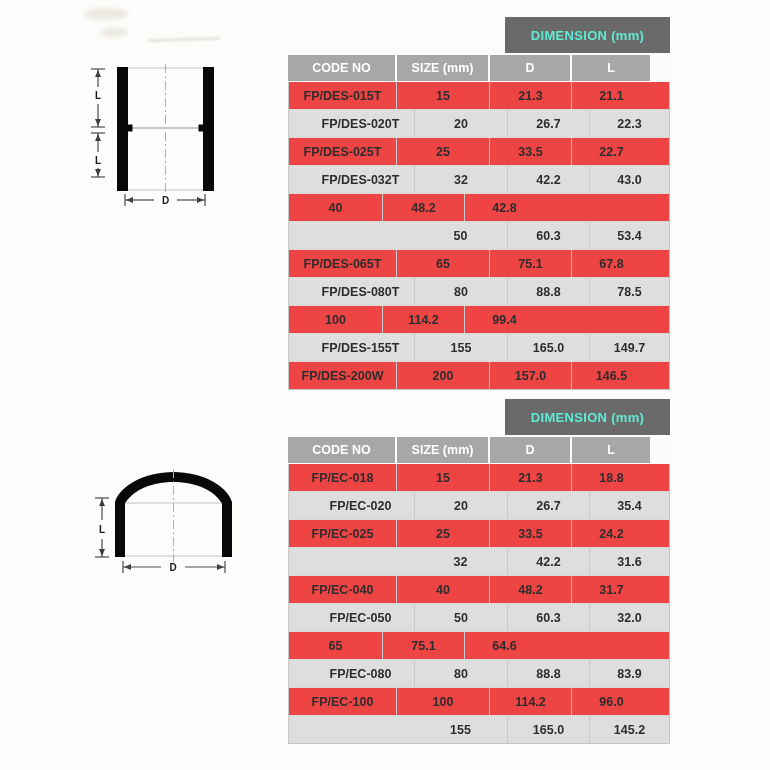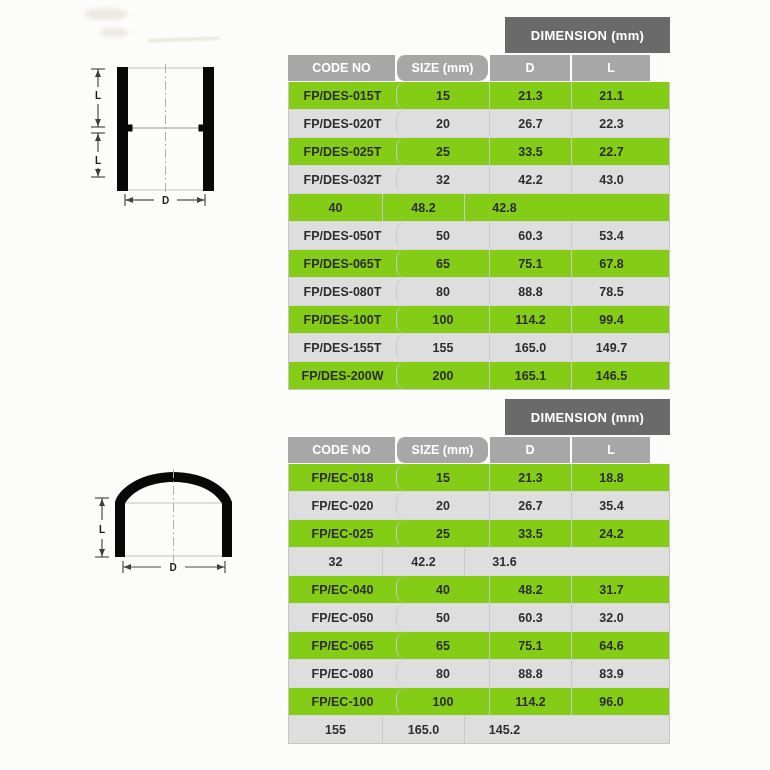--- a/index.html
+++ b/index.html
@@ -15,35 +15,35 @@
   
   .diag{position:absolute;}
   .d1{left:78px;top:54px;width:145px;height:160px;}
   .d2{left:82px;top:458px;width:165px;height:125px;}
   .diag text{font-family:"Liberation Sans",sans-serif;font-weight:bold;font-size:10px;fill:#1a1a1a;}
 
   
   .table-block{position:absolute;left:288px;width:382px;}
   .tb1{top:17px;}
   .tb2{top:399px;}
-  .dim-header{margin-left:217px;width:165px;height:36px;background:#6a6a6a;color:#ffffff;
+  .dim-header{margin-left:217px;width:165px;height:36px;background:#6a6a6a;color:#5eead4;
     font-weight:bold;font-size:13px;display:flex;align-items:center;justify-content:center;
     letter-spacing:.3px;margin-bottom:2px;box-sizing:border-box;}
   .thead{display:flex;height:26px;background:#fbfbf9;}
   .th{background:#a7a7a7;color:#ffffff;font-weight:bold;font-size:12.5px;
     display:flex;align-items:center;justify-content:center;box-sizing:border-box;}
   .th + .th{border-left:2px solid #fbfbf9;}
   .tbody{border:1px solid #c6c6c6;border-top:none;margin-top:1px;}
-  .tr{display:flex;height:27px;background:#84cc16;}
+  .tr{display:flex;height:27px;background:#ef4444;}
   .tr + .tr{border-top:1px solid #d8d8d8;}
-  .tr.alt{background:#dedede;}
+  .tr.alt{background:#dedede;justify-content:flex-end;}
   .td{display:flex;align-items:center;justify-content:center;font-weight:bold;
     font-size:12.5px;color:#2d2d2d;box-sizing:border-box;}
   .td + .td{border-left:1px solid #c9c9c9;}
-  .c0{width:107px;} .c1{width:93px;border-radius:9px;} .c2{width:82px;} .c3{width:80px;}
+  .c0{width:107px;} .c1{width:93px;} .c2{width:82px;} .c3{width:80px;}
 </style>
 </head>
 <body>
 
 <div class="page">
 
   <div class="artifact a1"></div>
   <div class="artifact a2"></div>
   <div class="artifact a3"></div>
 
@@ -149,53 +149,51 @@
           <div class="td c1">32</div>
           <div class="td c2">42.2</div>
           <div class="td c3">43.0</div>
         </div>
         <div class="tr">
           <div class="td c1">40</div>
           <div class="td c2">48.2</div>
           <div class="td c3">42.8</div>
         </div>
         <div class="tr alt">
-          <div class="td c0">FP/DES-050T</div>
           <div class="td c1">50</div>
           <div class="td c2">60.3</div>
           <div class="td c3">53.4</div>
         </div>
         <div class="tr">
           <div class="td c0">FP/DES-065T</div>
           <div class="td c1">65</div>
           <div class="td c2">75.1</div>
           <div class="td c3">67.8</div>
         </div>
         <div class="tr alt">
           <div class="td c0">FP/DES-080T</div>
           <div class="td c1">80</div>
           <div class="td c2">88.8</div>
           <div class="td c3">78.5</div>
         </div>
         <div class="tr">
-          <div class="td c0">FP/DES-100T</div>
           <div class="td c1">100</div>
           <div class="td c2">114.2</div>
           <div class="td c3">99.4</div>
         </div>
         <div class="tr alt">
           <div class="td c0">FP/DES-155T</div>
           <div class="td c1">155</div>
           <div class="td c2">165.0</div>
           <div class="td c3">149.7</div>
         </div>
         <div class="tr">
           <div class="td c0">FP/DES-200W</div>
           <div class="td c1">200</div>
-          <div class="td c2">165.1</div>
+          <div class="td c2">157.0</div>
           <div class="td c3">146.5</div>
         </div>
       </div>
   </section>
 
   <section class="table-block tb2">
     <div class="dim-header">DIMENSION (mm)</div>
     <div class="thead">
         <div class="th c0">CODE NO</div>
         <div class="th c1">SIZE (mm)</div>
@@ -232,21 +230,20 @@
           <div class="td c2">48.2</div>
           <div class="td c3">31.7</div>
         </div>
         <div class="tr alt">
           <div class="td c0">FP/EC-050</div>
           <div class="td c1">50</div>
           <div class="td c2">60.3</div>
           <div class="td c3">32.0</div>
         </div>
         <div class="tr">
-          <div class="td c0">FP/EC-065</div>
           <div class="td c1">65</div>
           <div class="td c2">75.1</div>
           <div class="td c3">64.6</div>
         </div>
         <div class="tr alt">
           <div class="td c0">FP/EC-080</div>
           <div class="td c1">80</div>
           <div class="td c2">88.8</div>
           <div class="td c3">83.9</div>
         </div>

